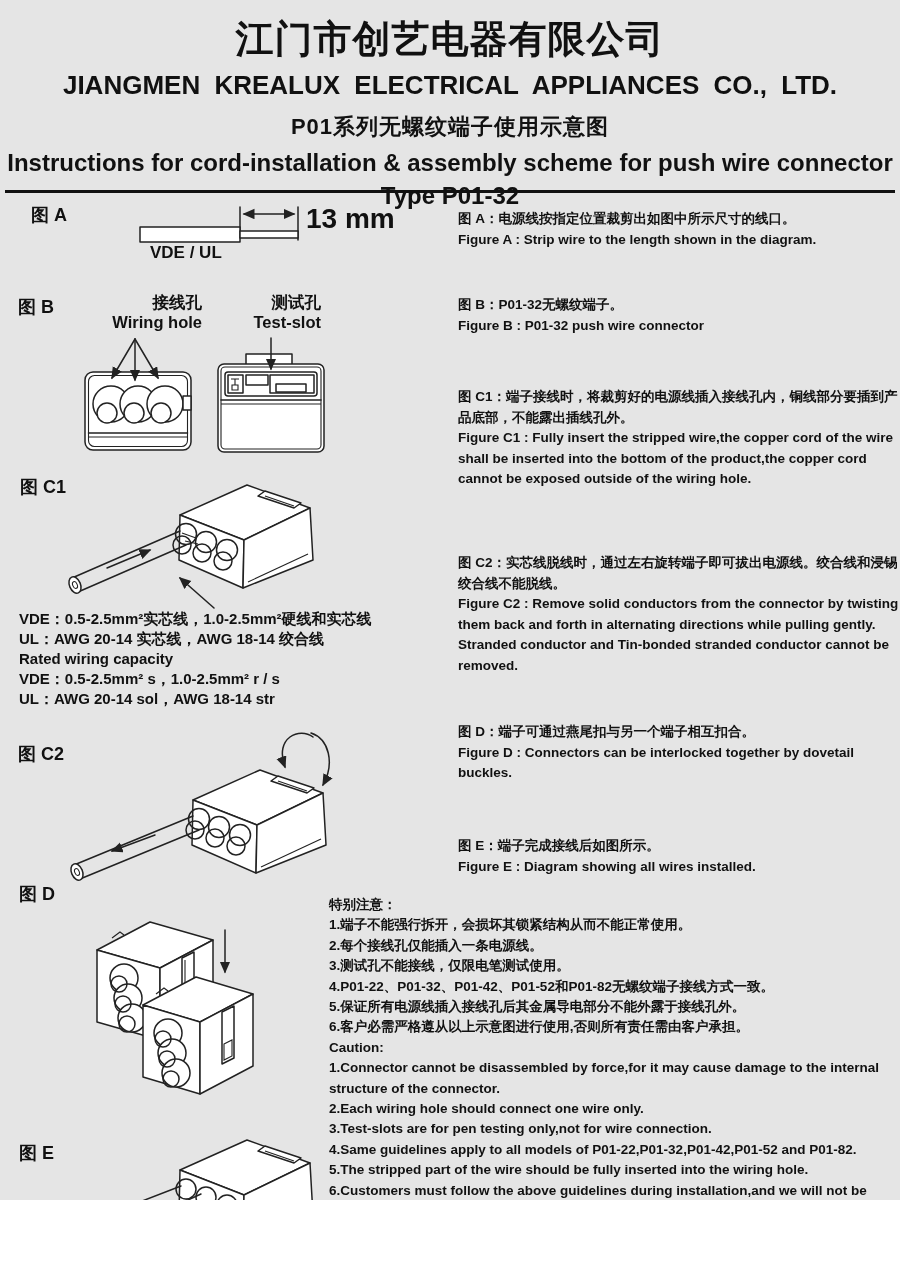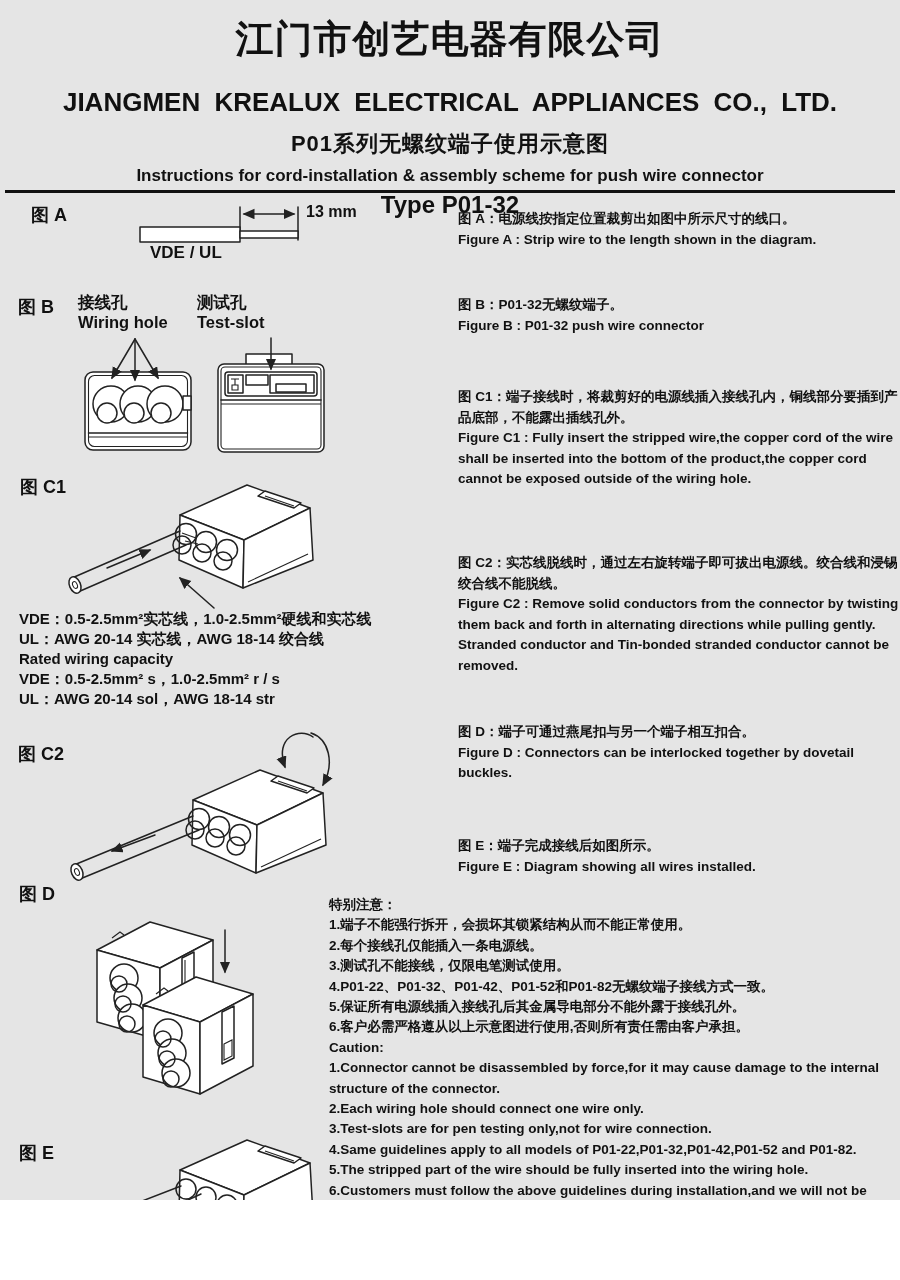--- a/index.html
+++ b/index.html
@@ -4,30 +4,30 @@
 <style>
   * { margin:0; padding:0; box-sizing:border-box; }
   html,body { background:#ffffff; }
   .page {
     position:relative; width:900px; height:1200px; background:#e5e5e5;
     font-family:"Liberation Sans","DejaVu Sans",sans-serif;
     color:#111; font-weight:bold; overflow:hidden;padding-left:12px;
   }
   .header { position:absolute; top:14px; left:0; width:900px; text-align:center; }
   .h-cn   { font-size:38px; letter-spacing:1px; }
-  .h-en   { font-size:26px; word-spacing:7px; margin-top:22px; }
+  .h-en   { font-size:26px; word-spacing:7px; margin-top:5px; }
   .h-sub-cn { font-size:22px; margin-top:11px; letter-spacing:1px; }
-  .h-sub-en { font-size:17px; margin-top:7px; }
+  .h-sub-en { font-size:24px; margin-top:7px; }
   .h-type { font-size:24px; margin-top:5px; }
   .rule { position:absolute; left:5px; right:5px; top:190px; height:3px; background:#111; }
 
   .fig-label { position:absolute; font-size:18px; }
-  .dim-label { position:absolute; font-size:16px; }
+  .dim-label { position:absolute; font-size:28px; }
   .std-label { position:absolute; font-size:17px; }
-  .small-label { position:absolute; text-align:left; font-size:16.5px; line-height:20px; }
+  .small-label { position:absolute; text-align:right; font-size:16.5px; line-height:20px; }
 
   .sec { position:absolute; left:458px; width:445px; font-size:13.5px; line-height:20.5px; }
   .sec p { margin:0; }
   .cap { position:absolute; left:19px; top:609px; width:430px; font-size:15px; line-height:20px; }
   .cap p { margin:0; }
   .caution { position:absolute; left:329px; top:895px; width:585px; font-size:13.5px; line-height:20.4px; }
   .caution p { margin:0; }
   .footer { position:absolute; right:20px; top:1234px; text-align:right; font-size:15px; line-height:21px; }
 
   svg.draw { position:absolute; overflow:visible; }

